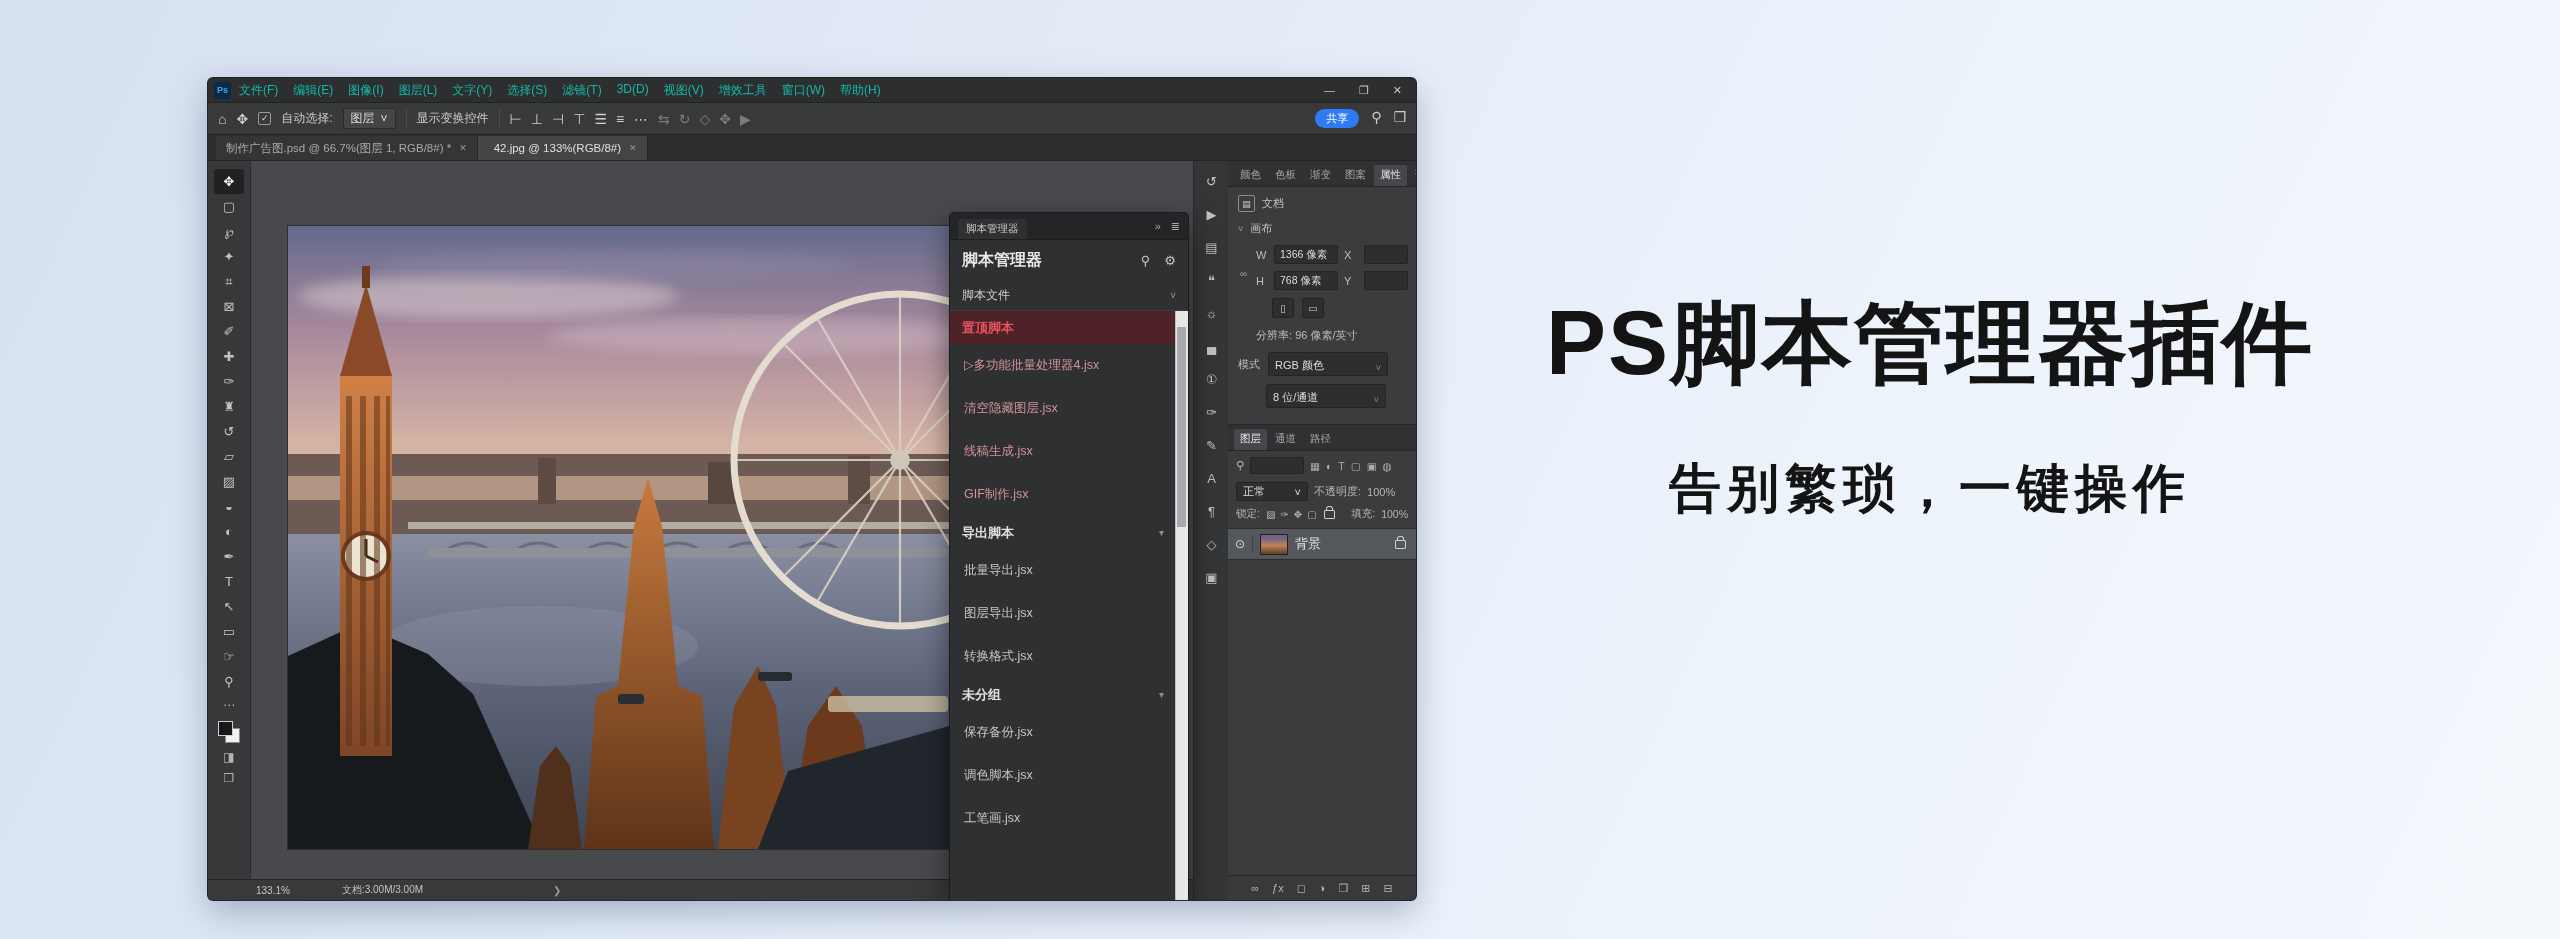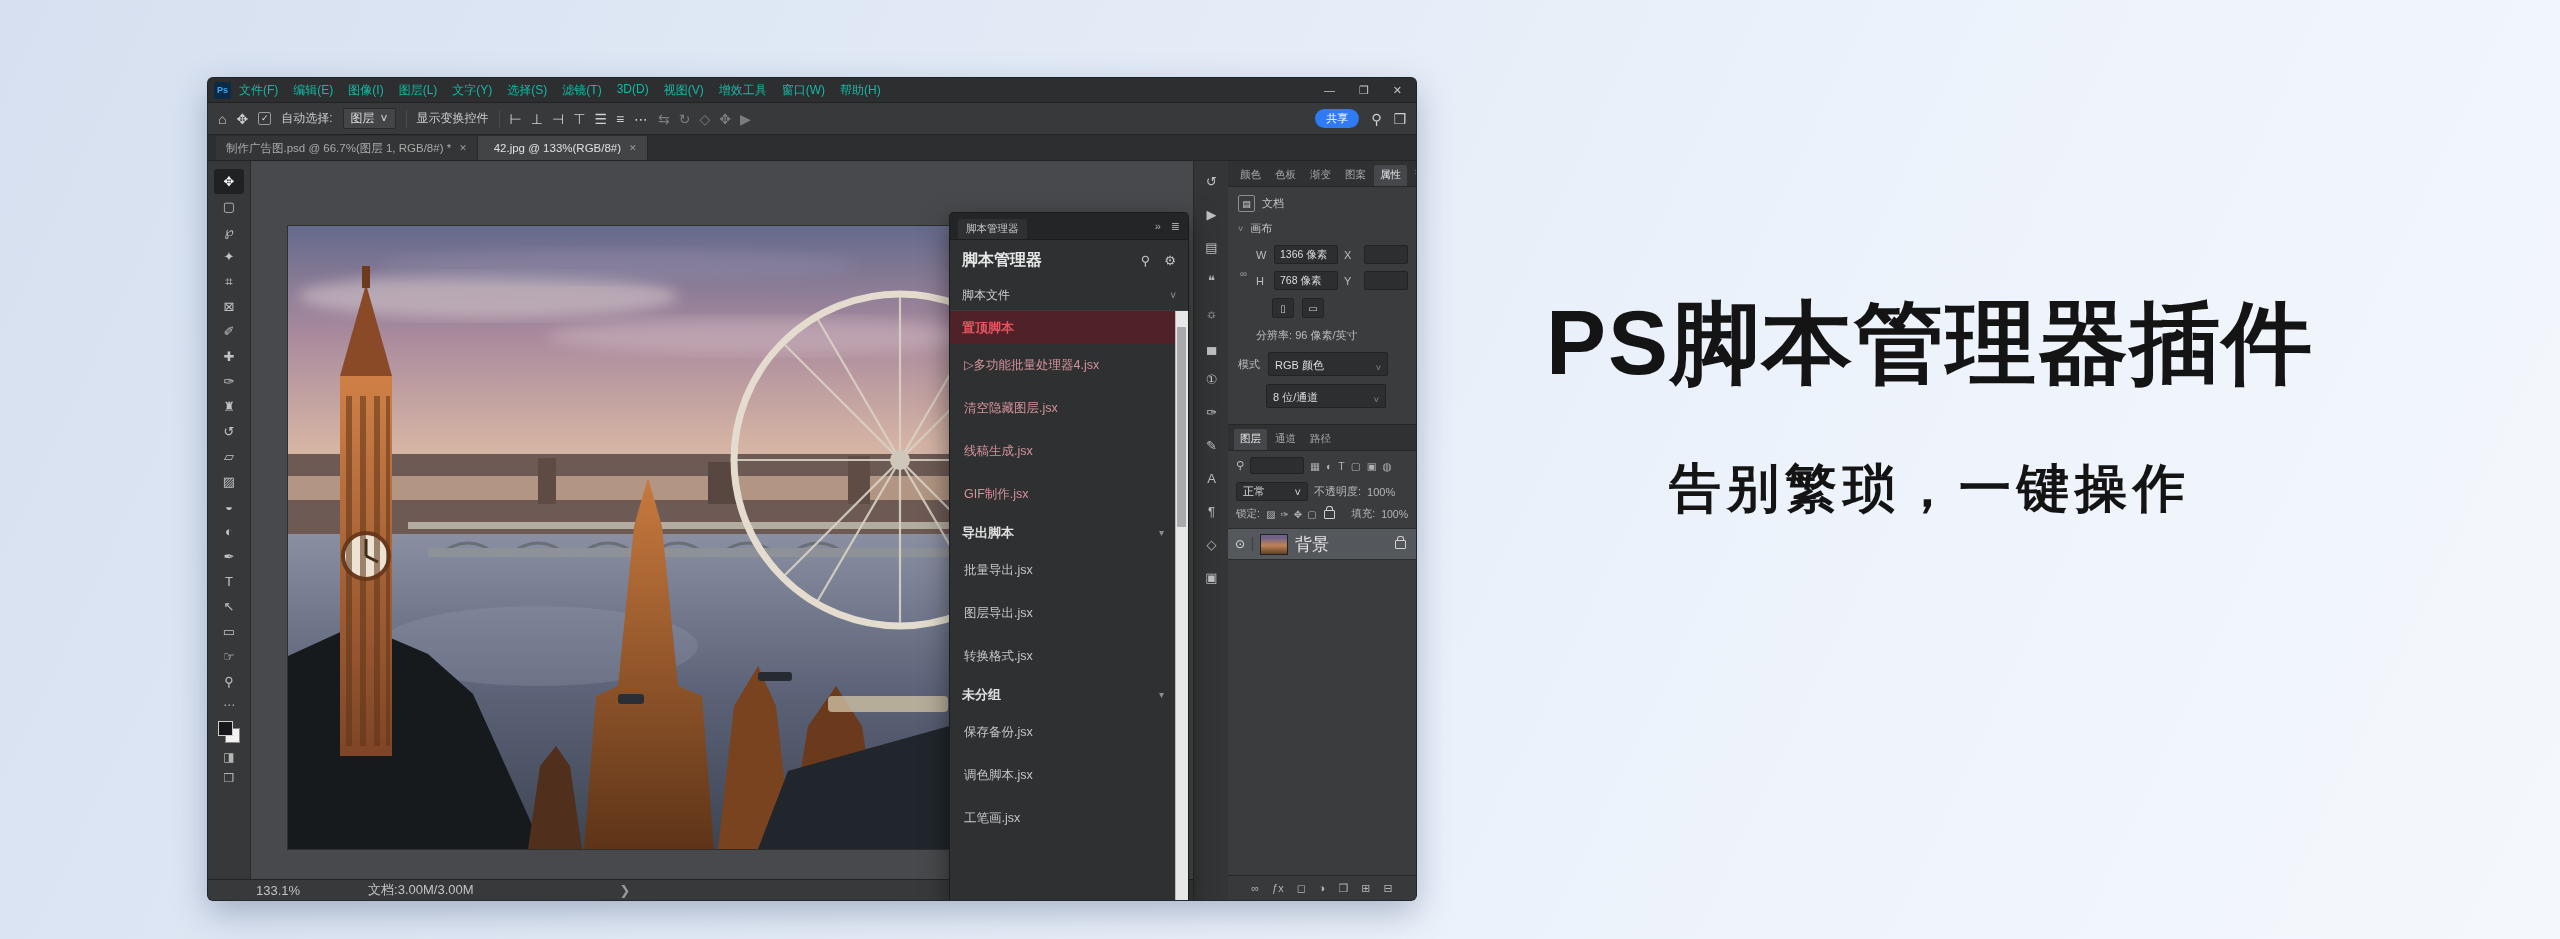--- a/index.html
+++ b/index.html
@@ -22,42 +22,42 @@
   .win-controls{margin-left:auto;display:flex;gap:24px;padding-right:14px;color:#c7c7c7;font-size:11px;}
   
   .optionsbar{position:absolute;left:0;top:25px;right:0;height:31px;background:#37393b;display:flex;align-items:center;gap:10px;padding:0 10px;border-bottom:1px solid #222;}
   .ob-ico{color:#cfcfcf;font-size:14px;}
   .ob-div{width:1px;height:18px;background:#4a4c4e;}
   .ob-check{width:11px;height:11px;border:1px solid #9a9a9a;border-radius:2px;font-size:9px;line-height:11px;text-align:center;color:#ddd;}
   .ob-label{color:#c9c9c9;}
   .ob-select{display:flex;align-items:center;gap:6px;background:#434547;border:1px solid #2a2a2a;border-radius:2px;padding:1px 7px;color:#ddd;}
   .ob-icons{display:flex;gap:9px;color:#aeaeae;font-size:12px;}
   .ob-icons.faded{opacity:.45;}
-  .ob-right{margin-left:auto;display:flex;align-items:center;gap:12px;}
+  .ob-right{margin-left:auto;display:flex;gap:12px;}
   .share-btn{background:#2f7bf5;color:#fff;border-radius:10px;padding:2px 11px;font-size:11px;}
   
   .tabbar{position:absolute;left:0;top:57px;right:0;height:25px;background:#2c2e30;display:flex;align-items:flex-end;padding-left:8px;border-bottom:1px solid #242424;}
   .doc-tab{display:flex;align-items:center;gap:8px;height:24px;padding:0 10px;font-size:11.5px;color:#a9a9a9;background:#333537;border-right:1px solid #272727;}
   .doc-tab.active{background:#424446;color:#e0e0e0;padding-left:16px;}
   .tab-close{font-size:9px;color:#9a9a9a;}
   
   .toolbar{position:absolute;left:0;top:83px;width:42px;bottom:20px;background:#36383a;border-right:1px solid #2a2a2a;display:flex;flex-direction:column;align-items:center;padding-top:8px;}
   .tool{width:30px;height:25px;display:flex;align-items:center;justify-content:center;color:#c3c3c3;font-size:13px;border-radius:3px;}
   .tool.active{background:#1f2123;color:#fff;}
   .tb-bottom{margin-top:4px;display:flex;flex-direction:column;align-items:center;gap:7px;}
   .tb-more{color:#b5b5b5;font-size:12px;}
   .swatches{position:relative;width:22px;height:22px;margin-top:2px;}
   .swatches .fg{position:absolute;left:0;top:0;width:13px;height:13px;background:#16181c;border:1px solid #cfcfcf;z-index:2;}
   .swatches .bg{position:absolute;right:0;bottom:0;width:13px;height:13px;background:#f2f2f2;border:1px solid #888;}
   .tb-ico{color:#b5b5b5;font-size:12px;}
   
   .canvas-area{position:absolute;left:43px;top:83px;width:942px;bottom:20px;background:#47494c;}
   .photo{position:absolute;left:37px;top:65px;width:690px;height:623px;box-shadow:0 0 0 1px #2e2e2e;}
   
-  .statusbar{position:absolute;left:0;bottom:0;width:985px;height:20px;background:#37393b;border-top:1px solid #242424;display:flex;align-items:center;gap:16px;font-size:13px;color:#c3c3c3;}
+  .statusbar{position:absolute;left:0;bottom:0;width:985px;height:20px;background:#37393b;border-top:1px solid #242424;display:flex;align-items:center;gap:0;font-size:10px;color:#c3c3c3;}
   .status-zoom{margin-left:48px;}
   .status-doc{margin-left:52px;}
   .status-chev{margin-left:130px;color:#9a9a9a;}
   
   .dock{position:absolute;left:985px;top:83px;width:35px;bottom:0;background:#333537;border-left:1px solid #2a2a2a;border-right:1px solid #2a2a2a;display:flex;flex-direction:column;align-items:center;padding-top:10px;gap:13px;}
   .dock .ico{color:#c0c0c0;font-size:13px;width:24px;height:20px;display:flex;align-items:center;justify-content:center;}
   
   .rightpanels{position:absolute;left:1020px;top:83px;width:188px;bottom:0;background:#3a3c3e;font-size:11px;}
   .rp-tabs{display:flex;gap:2px;background:#2f3133;padding:4px 6px 0 6px;border-bottom:1px solid #262626;}
   .rp-tab{padding:3px 6px 4px 6px;color:#a5a5a5;font-size:10.5px;white-space:nowrap;}
@@ -80,21 +80,21 @@
   .lfilter{display:flex;align-items:center;gap:6px;padding:6px 8px;color:#b9b9b9;}
   .lsearch-box{width:52px;height:15px;background:#2c2e30;border:1px solid #232323;border-radius:2px;}
   .lficons{display:flex;gap:6px;font-size:10.5px;color:#b0b0b0;}
   .blend-row{display:flex;align-items:center;gap:6px;padding:2px 8px 6px 8px;color:#b5b5b5;}
   .blend-box{display:flex;align-items:center;justify-content:space-between;background:#2c2e30;border:1px solid #232323;border-radius:2px;height:17px;padding:0 6px;width:58px;color:#ddd;}
   .lock-row{display:flex;align-items:center;gap:6px;padding:0 8px 7px 8px;color:#b5b5b5;font-size:10.5px;}
   .lock-icons{display:flex;gap:5px;color:#b5b5b5;font-size:10px;}
   .layer-row{display:flex;align-items:center;height:30px;background:#54575b;border-top:1px solid #2c2c2c;border-bottom:1px solid #2c2c2c;}
   .eye-cell{width:24px;text-align:center;color:#dedede;border-right:1px solid #3c3e40;font-size:12px;}
   .layer-thumb{width:26px;height:19px;margin:0 8px;background:linear-gradient(#70628a 15%,#c08256 55%,#5d4029);box-shadow:0 0 0 1px #222;}
-  .layer-name{color:#e2e2e2;font-size:17px;}
+  .layer-name{color:#e2e2e2;font-size:13px;}
   .lock-css{margin-left:auto;margin-right:10px;position:relative;width:9px;height:7px;border:1px solid #cfcfcf;border-radius:1px;}
   .lock-css::before{content:"";position:absolute;top:-5px;left:1px;width:5px;height:4px;border:1px solid #cfcfcf;border-bottom:none;border-radius:3px 3px 0 0;}
   .lfooter{position:absolute;bottom:0;left:0;right:0;height:24px;display:flex;align-items:center;justify-content:center;gap:13px;background:#37393b;border-top:1px solid #262626;color:#b3b3b3;font-size:11px;}
   
   .script-panel{position:absolute;left:742px;top:135px;width:238px;height:687px;background:#2e3032;border-radius:4px 4px 0 0;box-shadow:0 0 0 1px #1b1b1b,0 10px 28px rgba(0,0,0,.5);z-index:20;display:flex;flex-direction:column;}
   .sp-tabstrip{height:26px;background:#232527;display:flex;align-items:center;padding:0 8px;border-bottom:1px solid #1d1d1d;border-radius:4px 4px 0 0;}
   .sp-tab{font-size:10.5px;color:#c9c9c9;background:#2e3032;padding:3px 8px;border-radius:2px 2px 0 0;margin-top:6px;}
   .sp-strip-icons{margin-left:auto;display:flex;gap:10px;color:#a8a8a8;font-size:11px;align-items:center;}
   .sp-header{height:40px;display:flex;align-items:center;padding:0 12px;}
   .sp-title{font-size:16px;font-weight:bold;color:#e8e8e8;}

